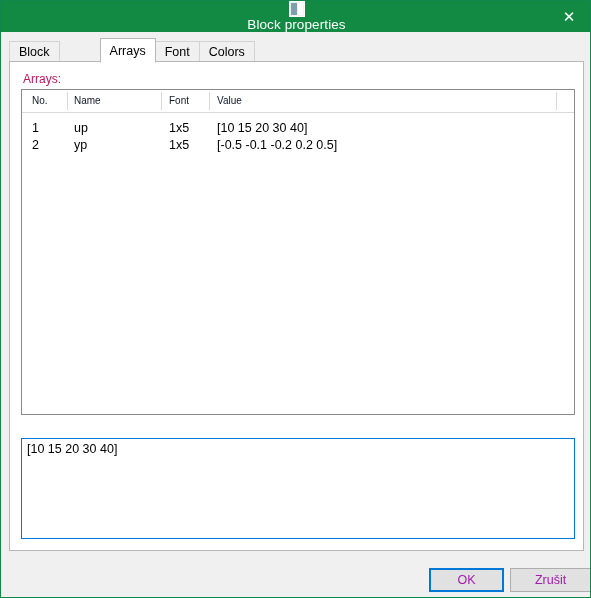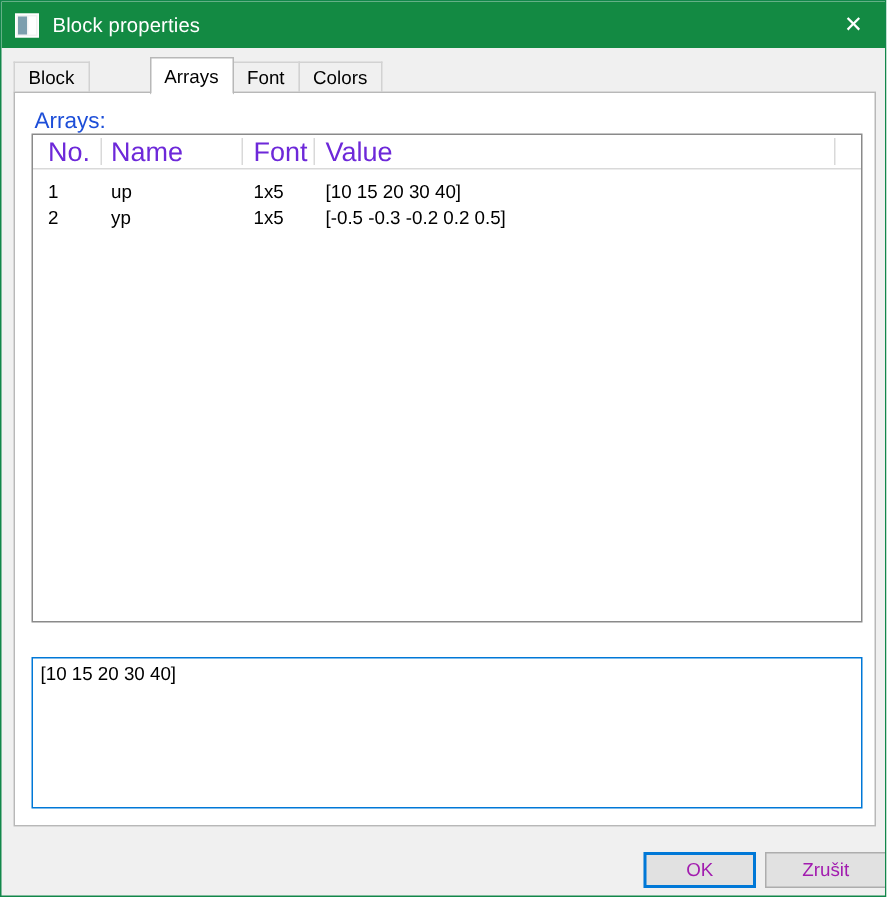--- a/index.html
+++ b/index.html
@@ -22,20 +22,21 @@
   
   .titlebar {
     position: absolute;
     left: 0;
     top: 0;
     width: 591px;
     height: 31px;
     background: #138a43;
     display: flex;
     align-items: center;
+    flex-direction: column;
   }
   .title-icon {
     width: 16px;
     height: 16px;
     margin-left: 9px;
     margin-right: 9px;
     box-sizing: border-box;
     border: 1px solid #ffffff;
     background: #f2f2f2;
     position: relative;
@@ -126,22 +127,22 @@
     left: 8px;
     top: 60px;
     width: 575px;
     height: 490px;
     background: #ffffff;
     border: 1px solid #b8b8b8;
     box-sizing: border-box;
   }
   .section-label {
     position: absolute;
-    font-size: 15px;
-    color: #1d4ed8;
+    font-size: 12px;
+    color: #be185d;
     white-space: nowrap;
   }
   #arrays-label { left: 22px; top: 71px; }
   
   .listview {
     position: absolute;
     left: 20px;
     top: 88px;
     width: 554px;
     height: 326px;
@@ -154,22 +155,22 @@
     position: relative;
     height: 22px;
     background: #ffffff;
     border-bottom: 1px solid #d9d9d9;
   }
   .lv-header .col {
     position: absolute;
     top: 0;
     height: 22px;
     line-height: 22px;
-    font-size: 18px;
-    color: #6d28d9;
+    font-size: 10px;
+    color: #0f172a;
     white-space: nowrap;
     box-sizing: border-box;
   }
   .lv-header .divider {
     position: absolute;
     top: 2px;
     width: 1px;
     height: 18px;
     background: #d9d9d9;
   }
@@ -278,21 +279,21 @@
       <div class="lv-row" style="margin-top:7px">
         <div class="cell c-no">1</div>
         <div class="cell c-name">up</div>
         <div class="cell c-size">1x5</div>
         <div class="cell c-val">[10 15 20 30 40]</div>
       </div>
       <div class="lv-row">
         <div class="cell c-no">2</div>
         <div class="cell c-name">yp</div>
         <div class="cell c-size">1x5</div>
-        <div class="cell c-val">[-0.5 -0.3 -0.2 0.2 0.5]</div>
+        <div class="cell c-val">[-0.5 -0.1 -0.2 0.2 0.5]</div>
       </div>
     </div>
   </div>
 
 
   <div class="textbox">
     <div class="textbox-value">[10 15 20 30 40]</div>
   </div>
 
   <div class="btn default">OK</div>

